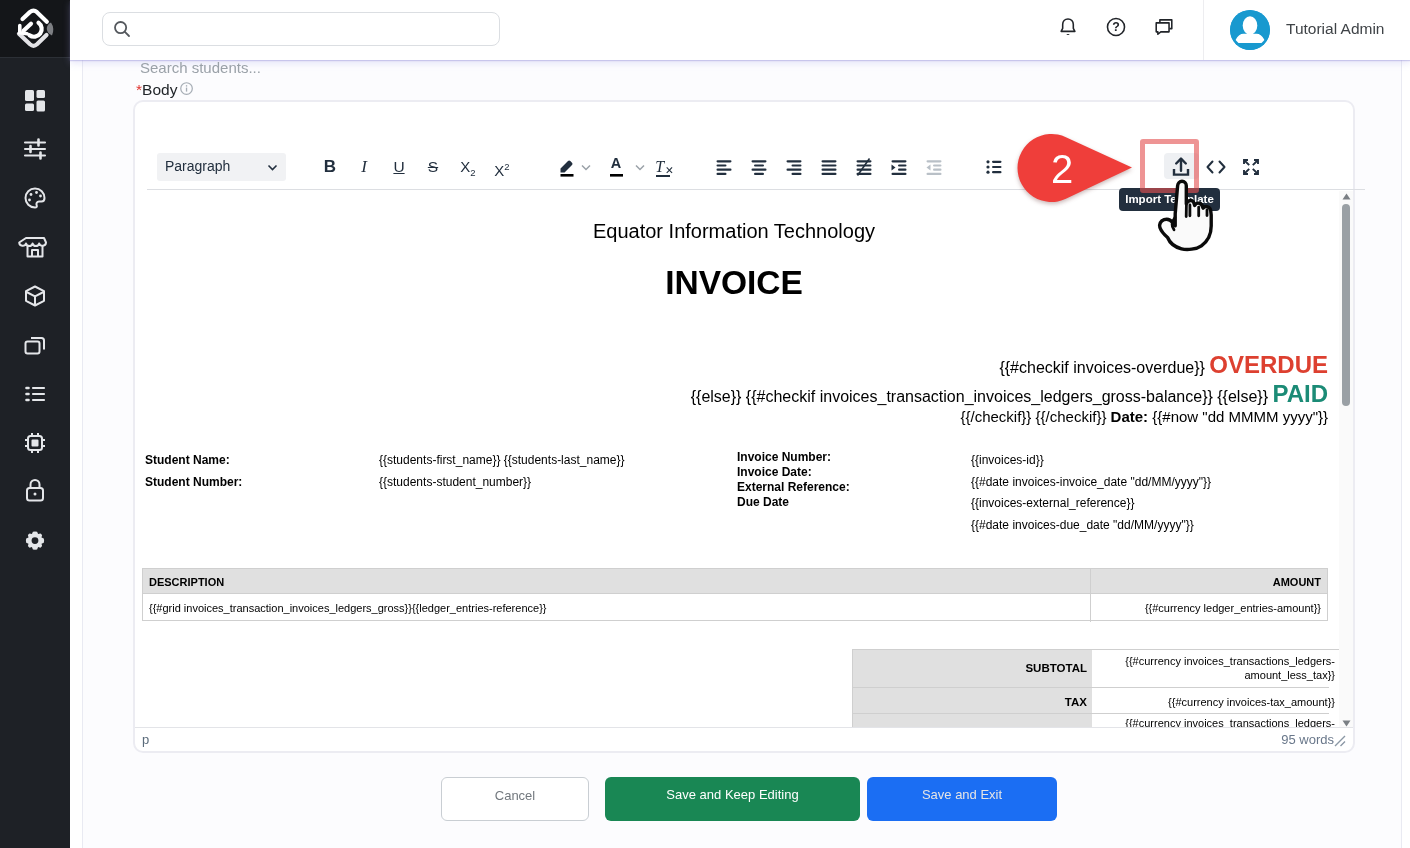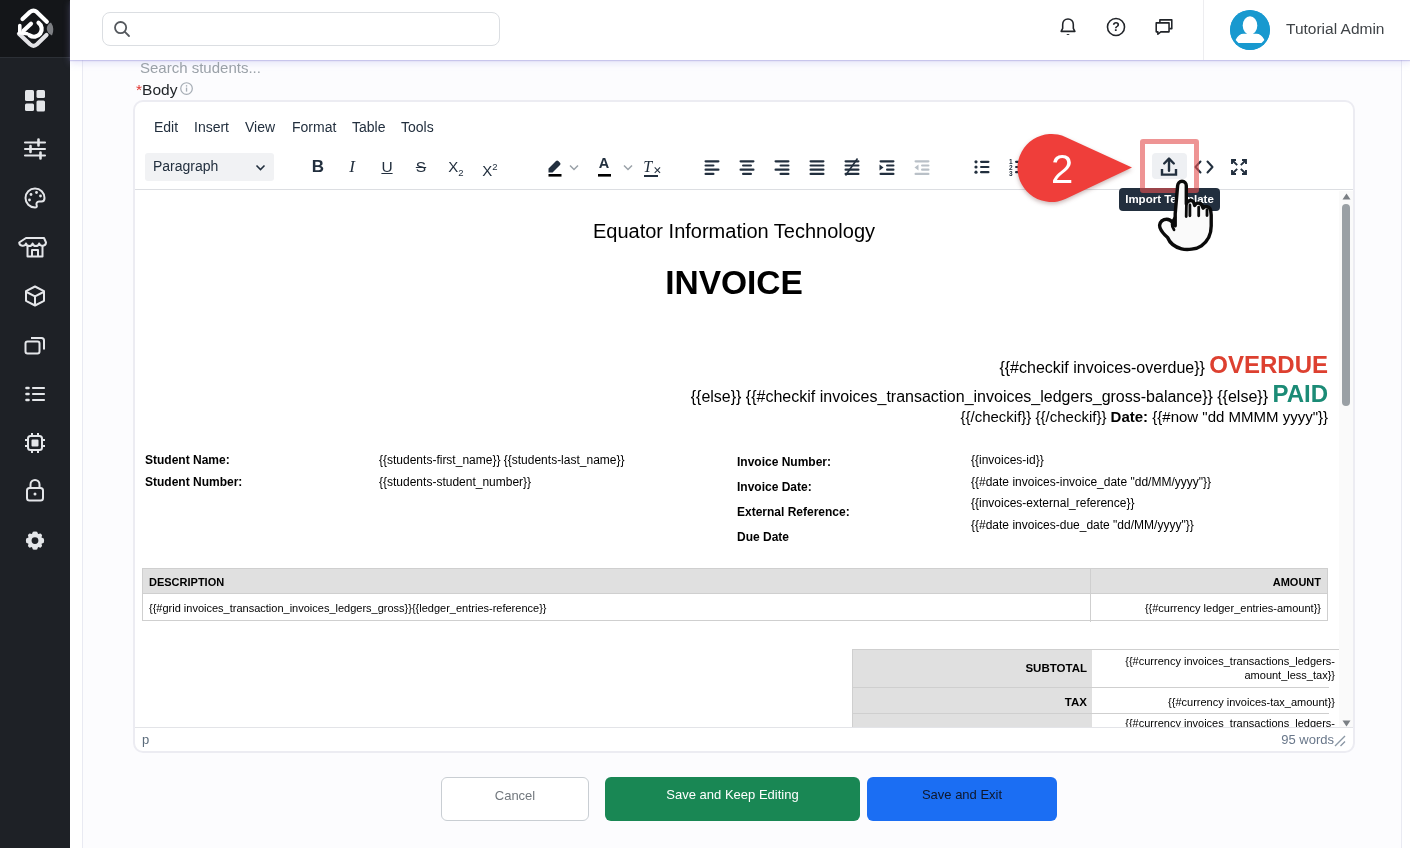--- a/index.html
+++ b/index.html
@@ -23,21 +23,21 @@
   #panel { left:82px; top:60px; width:1320px; height:800px; background:#fcfcfe; border:1px solid #e9eaf2; border-top:none; }
 
   
   #bodylabel { left:136px; top:81px; font-size:15.5px; color:#212529; }
   #bodylabel .req { color:#e0342f; }
 
   
   #editor { left:133px; top:100px; width:1222px; height:653px; background:#fff; border:2px solid #ececf2; border-radius:10px; z-index:1; }
   #menubar { left:0; top:0; width:100%; height:43px; }
   .menuitem { position:absolute; top:17px; font-size:14px; color:#222f3e; }
-  #toolbar { left:0; top:43px; width:100%; height:45px; border-bottom:1px solid #dcdee2; }
+  #toolbar { left:12px; top:43px; width:100%; height:45px; border-bottom:1px solid #dcdee2; }
   #paradrop { position:absolute; left:10px; top:8px; width:129px; height:28px; background:#f1f2f4; border-radius:3px; }
   #paradrop span { position:absolute; left:8px; top:5px; font-size:14px; color:#222f3e; }
   .tbtxt { position:absolute; top:0px; height:44px; line-height:44px; text-align:center; color:#222f3e; }
   .tico { position:absolute; }
 
   
   #econtent { left:0; top:89px; width:1218px; height:536px; overflow:hidden; background:#fff; }
 
   
   #statusbar { left:0; top:625px; width:1218px; height:24px; border-top:1px solid #e3e4e8; }
@@ -160,28 +160,20 @@
 <div class="abs" id="panel"></div>
 
 <div class="abs" id="bodylabel"><span class="req">*</span>Body</div>
 <svg class="abs" style="left:180px; top:82px;" width="14" height="14" viewBox="0 0 15 15">
   <circle cx="7" cy="7" r="6.2" fill="none" stroke="#a6adb5" stroke-width="1.3"></circle>
   <rect x="6.3" y="6" width="1.4" height="4.3" fill="#a6adb5"></rect>
   <rect x="6.3" y="3.4" width="1.4" height="1.5" fill="#a6adb5"></rect>
 </svg>
 
 <div class="abs" id="editor">
-  <div class="abs" id="menubar">
-    <span class="menuitem" style="left:19px">Edit</span>
-    <span class="menuitem" style="left:59px">Insert</span>
-    <span class="menuitem" style="left:110px">View</span>
-    <span class="menuitem" style="left:157px">Format</span>
-    <span class="menuitem" style="left:217px">Table</span>
-    <span class="menuitem" style="left:266px">Tools</span>
-  </div>
   <div class="abs" id="toolbar">
     <div id="paradrop">
         <span>Paragraph</span>
       <svg style="position:absolute; right:8px; top:10px;" width="11" height="9" viewBox="0 0 11 9">
           <path d="M1.5 2.5 L5.5 6.5 L9.5 2.5" fill="none" stroke="#222f3e" stroke-width="1.6"></path>
         </svg>
     </div>
     <span class="tbtxt" style="left:171px; width:24px; font-weight:800; font-size:17px;">B</span>
     <span class="tbtxt" style="left:205px; width:24px; font-style:italic; font-size:17px; font-family:'Liberation Serif',serif;">I</span>
     <span class="tbtxt" style="left:240px; width:24px; font-size:15.5px; text-decoration:underline;">U</span>
@@ -294,21 +286,21 @@
     </svg>
   </div>
   <div class="abs" id="econtent">
     <div class="inv" style="left:0; top:29px; width:1198px; text-align:center; font-size:20px; line-height:23px;">Equator Information Technology</div>
     <div class="inv b" style="left:0; top:76px; width:1198px; text-align:center; font-size:33.5px; line-height:32px;">INVOICE</div>
     <div class="inv" style="right:25px; top:161px; text-align:right; font-size:16px; line-height:25px; white-space:nowrap;">{{#checkif invoices-overdue}} <span class="b" style="font-size:24px; color:#dd4030;">OVERDUE</span></div>
     <div class="inv" style="right:25px; top:190px; text-align:right; font-size:16px; line-height:25px; white-space:nowrap;">{{else}} {{#checkif invoices_transaction_invoices_ledgers_gross-balance}} {{else}} <span class="b" style="font-size:24px; color:#1b8b76;">PAID</span></div>
     <div class="inv" style="right:25px; top:217px; text-align:right; font-size:15px; line-height:17px; white-space:nowrap;">{{/checkif}} {{/checkif}} <span class="b">Date:</span> {{#now "dd MMMM yyyy"}}</div>
     <div class="inv b" style="left:10px;  top:259px; font-size:12px; line-height:21.7px;">Student Name:<br>Student Number:</div>
     <div class="inv" style="left:244px; top:259px; font-size:12px; line-height:21.7px;">{{students-first_name}} {{students-last_name}}<br>{{students-student_number}}</div>
-    <div class="inv b" style="left:602px; top:259px; font-size:12px; line-height:25px;">Invoice Number:<br>Invoice Date:<br>External Reference:<br>Due Date</div>
+    <div class="inv b" style="left:602px; top:259px; font-size:12px; line-height:15px;">Invoice Number:<br>Invoice Date:<br>External Reference:<br>Due Date</div>
     <div class="inv" style="left:836px; top:259px; font-size:12px; line-height:21.7px;">{{invoices-id}}<br>{{#date invoices-invoice_date "dd/MM/yyyy"}}<br>{{invoices-external_reference}}<br>{{#date invoices-due_date "dd/MM/yyyy"}}</div>
 
     <div class="inv" style="left:7px; top:377px; width:1186px; height:53px; border:1px solid #cfcfcf;">
       <div style="position:absolute; left:0; top:0; width:100%; height:25px; background:#e0e0e0; border-bottom:1px solid #cfcfcf;"></div>
       <div style="position:absolute; left:947px; top:0; width:1px; height:53px; background:#cfcfcf;"></div>
       <span class="b" style="position:absolute; left:6px; top:7px; font-size:11px;">DESCRIPTION</span>
       <span class="b" style="position:absolute; right:6px; top:7px; font-size:11px;text-align:center;">AMOUNT</span>
       <span style="position:absolute; left:6px; top:33px; font-size:11px;">{{#grid invoices_transaction_invoices_ledgers_gross}}{{ledger_entries-reference}}</span>
       <span style="position:absolute; right:6px; top:33px; font-size:11px;">{{#currency ledger_entries-amount}}</span>
     </div>
@@ -349,13 +341,13 @@
   <text x="54" y="55" font-family="Liberation Sans, sans-serif" font-size="40" fill="#fff" text-anchor="middle">2</text>
 </svg>
 <div class="abs" style="left:1119px; top:188px; width:101px; height:23px; background:#222f3e; border-radius:4px; z-index:22; color:#fff; font-size:11.5px; font-weight:bold; text-align:center; line-height:23px;">Import Template</div>
 <svg class="abs" style="left:1156px; top:177px; z-index:24;" width="60" height="75" viewBox="0 0 60 75">
   <path d="M26 4.3 C28.5 4.3 30.3 6.2 30.3 8.8 L30.3 27 Q31.4 23.8 34.2 23.5 Q37 23.2 37.9 26 L38.7 28.4 Q40.2 25.8 43 26.2 Q45.9 26.7 46.5 29.6 L47.1 31.2 Q48.8 29 51.6 29.8 Q54.4 30.7 54.7 33.8 L55.2 38 L55.2 49 C55.2 58 51.4 64.5 45.4 68.8 C40.4 72.3 31 73.3 25.5 71.8 C18.5 70 13.6 65.5 11.6 60.5 C8.1 57.5 5.1 54 3.9 50.5 C2.9 47.5 4.5 43.8 8.1 42.6 C11.3 41.6 14.6 42.8 16.6 45.4 L19.2 48.8 L19.2 36.8 L21.6 8.8 C21.8 6.2 23.6 4.3 26 4.3 Z" fill="#fafafa" stroke="#0a0a0a" stroke-width="3.4" stroke-linejoin="round"></path>
   <path d="M33.9 28 L33.9 38.8 M42.7 30.2 L42.7 38.8 M51 33 L51 38.5 M30.4 28 L30.2 39.5 M18.9 40.5 C15.8 44.5 15.3 49 18 52.8" fill="none" stroke="#0a0a0a" stroke-width="2.8" stroke-linecap="round"></path>
 </svg>
 
 <div class="btn" id="btn-cancel" style="left:441px; width:148px; background:#fff; border:1px solid #c9ced3; color:#72787e;">Cancel</div>
 <div class="btn" id="btn-save" style="left:605px; width:255px; background:#198754; color:#fff;">Save and Keep Editing</div>
-<div class="btn" id="btn-exit" style="left:867px; width:190px; background:#1b6ef3; color:#0f172a;">Save and Exit</div>
+<div class="btn" id="btn-exit" style="left:867px; width:190px; background:#1b6ef3; color:#e5e5e5;">Save and Exit</div>
 
 </body></html>

